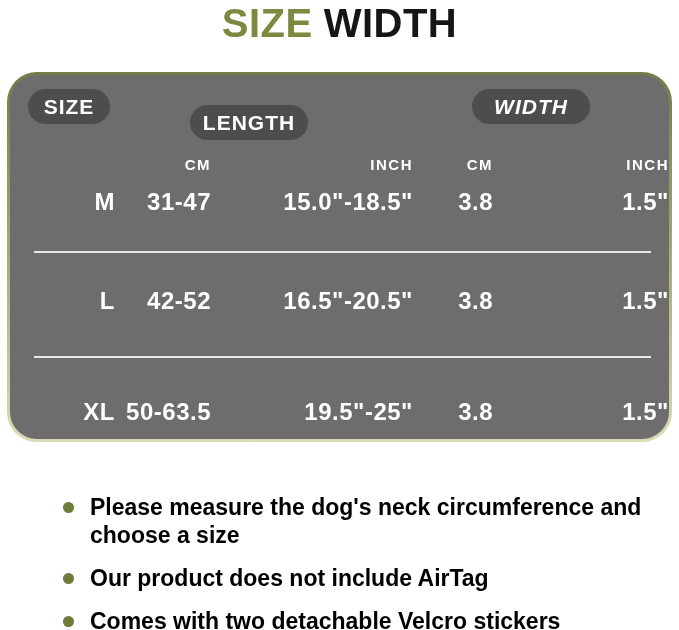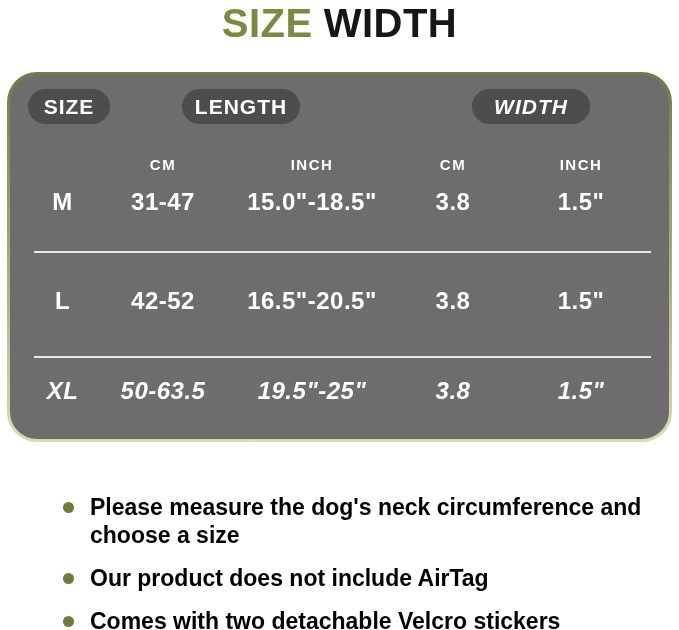--- a/index.html
+++ b/index.html
@@ -50,50 +50,50 @@
     color: #ffffff;
     font-size: 21px;
     font-weight: bold;
     letter-spacing: 1px;
     border-radius: 18px;
     display: flex;
     align-items: center;
     justify-content: center;
   }
   .pill-size   { left: 18px;  width: 82px;  }
-  .pill-length { left: 172px; width: 118px; }
+  .pill-length { left: 180px; width: 118px; margin-top: 16px; }
   .pill-width  { left: 462px; width: 118px; font-style: italic; }
 
   .grid-row {
     position: absolute;
     left: 0;
     width: 659px;
     display: grid;
     grid-template-columns: 105px 96px 202px 80px 176px;
     color: #ffffff;
-    text-align: center;
+    text-align: right;
   }
   .grid-row > div { align-self: center; }
 
   .unit-row {
     top: 82px;
     font-size: 15px;
     font-weight: bold;
     letter-spacing: 1.5px;
     line-height: 16px;
   }
   .data-row {
     font-size: 24px;
     font-weight: bold;
     letter-spacing: 0.5px;
     line-height: 28px;
   }
   .row-m  { top: 113px; }
   .row-l  { top: 212px; }
-  .row-xl { top: 302px; font-style: italic; }
+  .row-xl { top: 323px; }
 
   .divider {
     position: absolute;
     left: 24px;
     width: 617px;
     height: 2px;
     background: #e8e8e8;
   }
   .divider-1 { top: 176px; }
   .divider-2 { top: 281px; }

